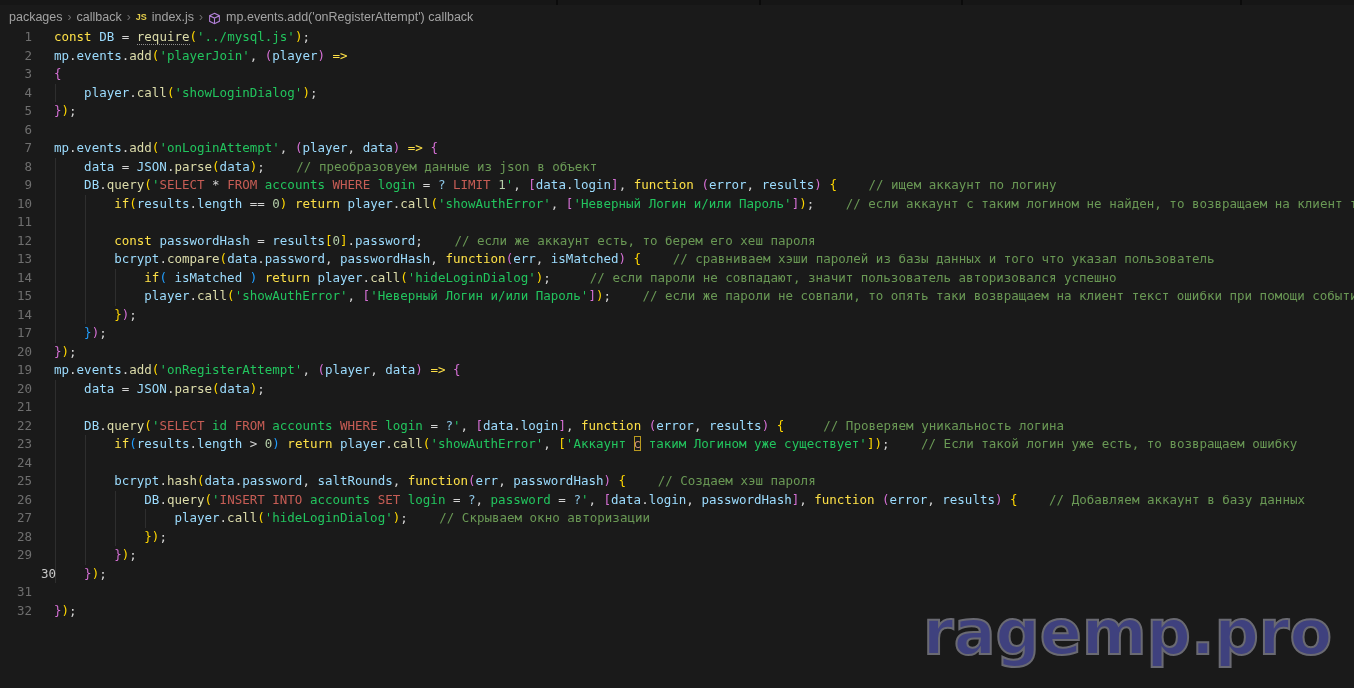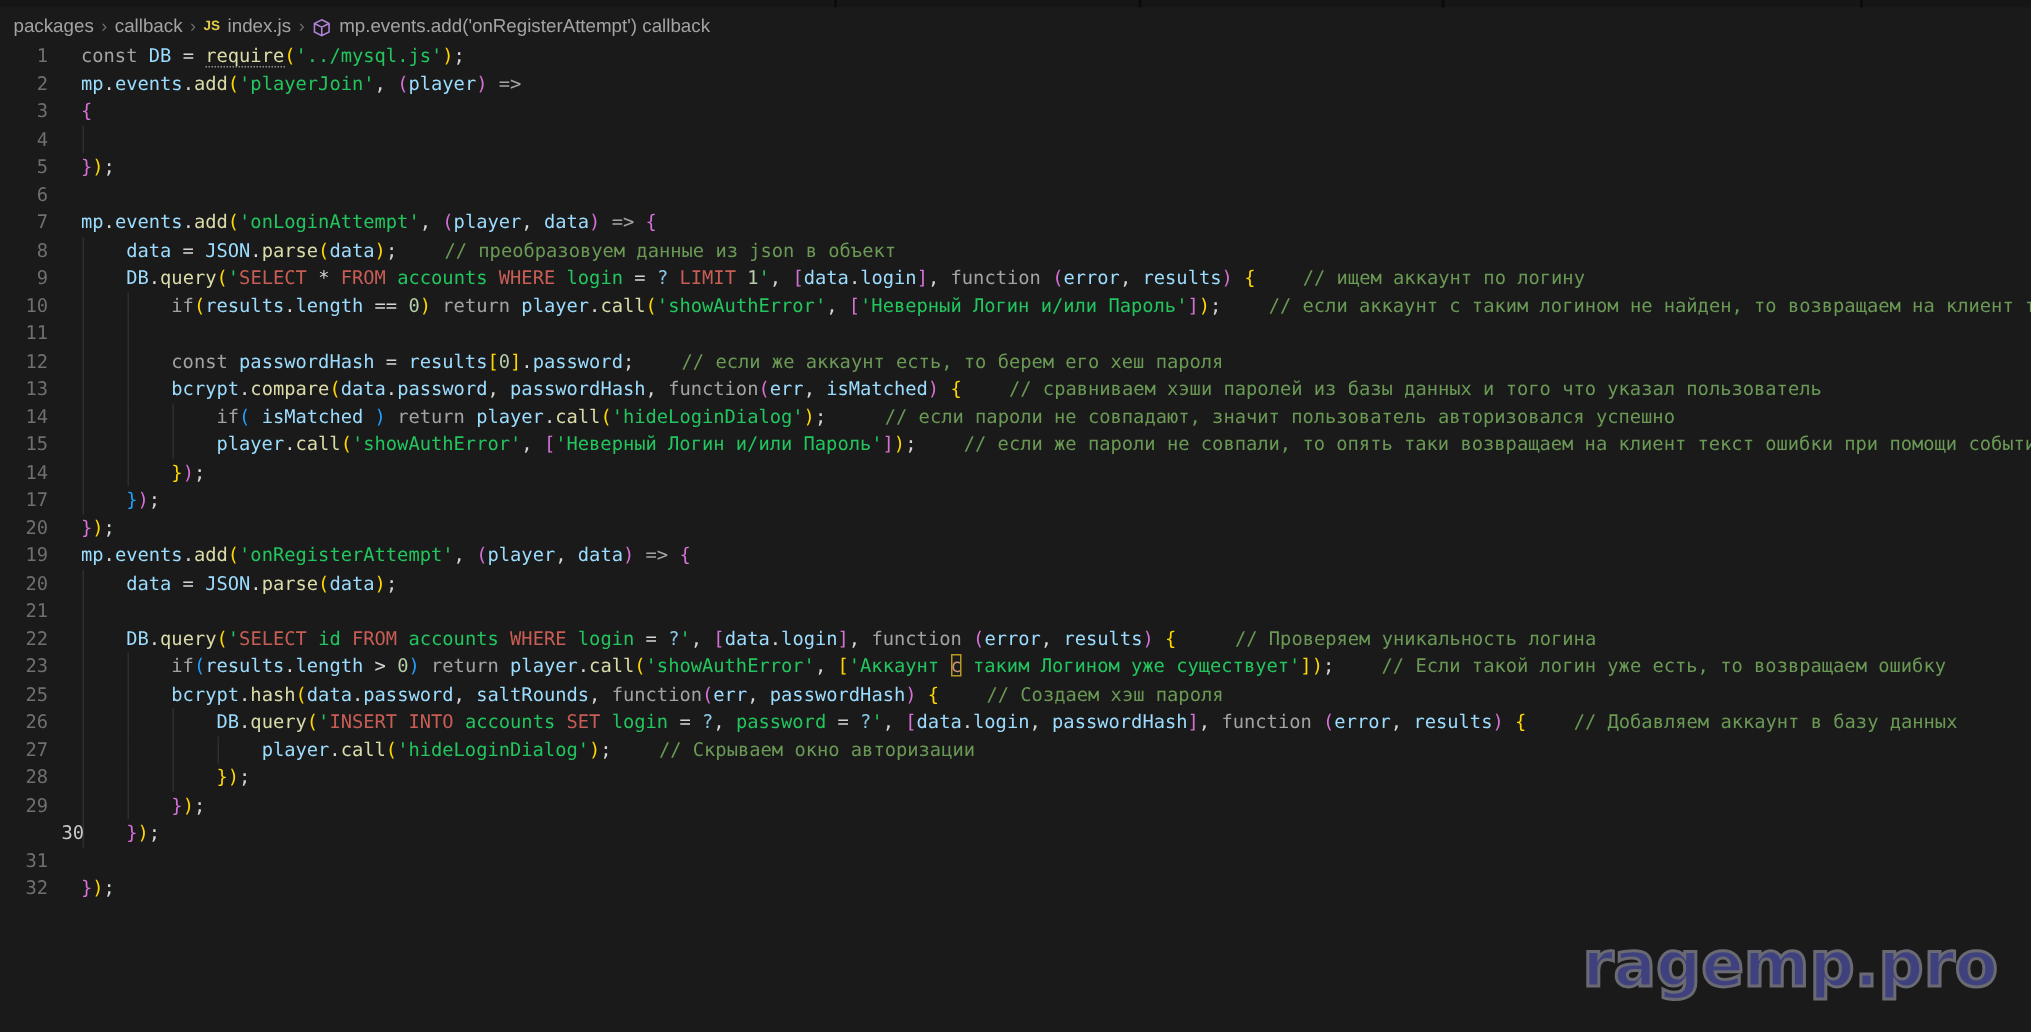--- a/index.html
+++ b/index.html
@@ -29,39 +29,39 @@
     position:absolute; left:0; top:0; width:32px; height:18.5px;
     text-align:right; color:#6f6f6f; font-size:12.5px; line-height:18.5px;
   }
   .ln.active { color:#c9c9c9;margin-left:24px; }
   .ctext {
     position:absolute; left:54px; top:0; height:18.5px; white-space:pre;
     font-size:12.5px; line-height:18.5px; color:#d4d4d4;
   }
   .guide { position:absolute; top:0; width:1px; height:18.5px; background:#2e2e2e; }
   
-  .kw  { color:#a3a3a3; }
+  .kw  { color:#fde047; }
   .v   { color:#9cdcfe; }
   .fn  { color:#dcdcaa; }
   .s   { color:#22c55e; }
   .sk  { color:#c75d55; }
   .sq  { color:#8ec8e8; }
   .n   { color:#b5cea8; }
   .p   { color:#d4d4d4; }
   .c   { color:#6a9955;margin-left:24px; }
   .b1  { color:#ffd700; }
   .b2  { color:#d670d6; }
   .b3  { color:#219fff; }
   .req { border-bottom:1px dotted #8f8f8f; }
   .cur { color:#ce9178; outline:1px solid #b8991f; outline-offset:-1px; }
   
   #watermark {
     position:absolute; right:22px; bottom:24px;
     font-family:"DejaVu Sans","Liberation Sans",sans-serif;
-    font-weight:800; font-size:42px; line-height:1; letter-spacing:0px;
+    font-weight:800; font-size:62px; line-height:1; letter-spacing:0px;
     color:#3f417e; -webkit-text-stroke:2px #6a6a72;
   }
 </style>
 </head>
 <body>
 
 <div id="screen">
 
   <div id="tabstrip">
     <div class="tabsep" style="left:556px"></div>
@@ -95,20 +95,21 @@
         <span class="ln">2</span>
         <span class="ctext"><span class="v">mp</span><span class="p">.</span><span class="v">events</span><span class="p">.</span><span class="fn">add</span><span class="b1">(</span><span class="s">'playerJoin'</span><span class="p">, </span><span class="b2">(</span><span class="v">player</span><span class="b2">)</span><span class="p"> </span><span class="kw">=&gt;</span></span>
       </div>
       <div class="line">
         <span class="ln">3</span>
         <span class="ctext"><span class="b2">{</span></span>
       </div>
       <div class="line">
         <span class="guide" style="left: 54.5px;"></span>
         <span class="ln">4</span>
+        <span class="ctext"><span class="p">    </span><span class="v">player</span><span class="p">.</span><span class="fn">call</span><span class="b1">(</span><span class="s">'showLoginDialog'</span><span class="b1">)</span><span class="p">;</span></span>
       </div>
       <div class="line">
         <span class="ln">5</span>
         <span class="ctext"><span class="b2">}</span><span class="b1">)</span><span class="p">;</span></span>
       </div>
       <div class="line">
         <span class="ln">6</span>
         <span class="ctext"></span>
       </div>
       <div class="line">
@@ -195,20 +196,26 @@
       <div class="line">
         <span class="guide" style="left: 54.5px;"></span>
         <span class="ln">22</span>
         <span class="ctext"><span class="p">    </span><span class="v">DB</span><span class="p">.</span><span class="fn">query</span><span class="b1">(</span><span class="s">'</span><span class="sk">SELECT</span><span class="s"> id </span><span class="sk">FROM</span><span class="s"> accounts </span><span class="sk">WHERE</span><span class="s"> login </span><span class="p">= </span><span class="sq">?</span><span class="s">'</span><span class="p">, </span><span class="b2">[</span><span class="v">data</span><span class="p">.</span><span class="v">login</span><span class="b2">]</span><span class="p">, </span><span class="kw">function</span><span class="p"> </span><span class="b2">(</span><span class="v">error</span><span class="p">, </span><span class="v">results</span><span class="b2">)</span><span class="p"> </span><span class="b1">{</span><span class="p">  </span><span class="c">// Проверяем уникальность логина</span></span>
       </div>
       <div class="line">
         <span class="guide" style="left: 54.5px;"></span>
         <span class="guide" style="left: 84.6px;"></span>
         <span class="ln">23</span>
         <span class="ctext"><span class="p">        </span><span class="kw">if</span><span class="b3">(</span><span class="v">results</span><span class="p">.</span><span class="v">length</span><span class="p"> &gt; </span><span class="n">0</span><span class="b3">)</span><span class="p"> </span><span class="kw">return</span><span class="p"> </span><span class="v">player</span><span class="p">.</span><span class="fn">call</span><span class="b1">(</span><span class="s">'showAuthError'</span><span class="p">, </span><span class="b1">[</span><span class="s">'Аккаунт </span><span class="cur">с</span><span class="s"> таким Логином уже существует'</span><span class="b1">]</span><span class="b1">)</span><span class="p">; </span><span class="c">// Если такой логин уже есть, то возвращаем ошибку</span></span>
+      </div>
+      <div class="line">
+        <span class="guide" style="left: 54.5px;"></span>
+        <span class="guide" style="left: 84.6px;"></span>
+        <span class="ln">24</span>
+        <span class="ctext"></span>
       </div>
       <div class="line">
         <span class="guide" style="left: 54.5px;"></span>
         <span class="guide" style="left: 84.6px;"></span>
         <span class="ln">25</span>
         <span class="ctext"><span class="p">        </span><span class="v">bcrypt</span><span class="p">.</span><span class="fn">hash</span><span class="b1">(</span><span class="v">data</span><span class="p">.</span><span class="v">password</span><span class="p">, </span><span class="v">saltRounds</span><span class="p">, </span><span class="kw">function</span><span class="b2">(</span><span class="v">err</span><span class="p">, </span><span class="v">passwordHash</span><span class="b2">)</span><span class="p"> </span><span class="b1">{</span><span class="p"> </span><span class="c">// Создаем хэш пароля</span></span>
       </div>
       <div class="line">
         <span class="guide" style="left: 54.5px;"></span>
         <span class="guide" style="left: 84.6px;"></span>

